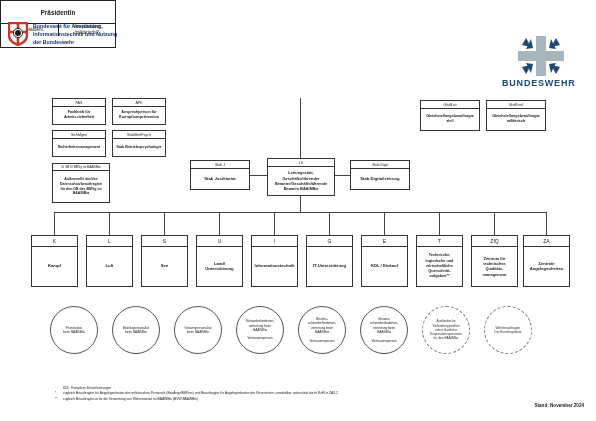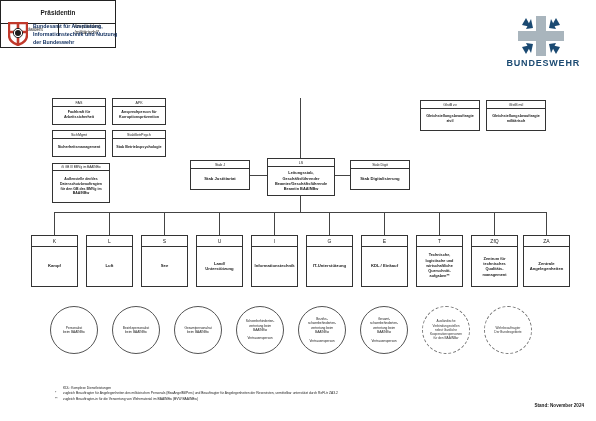--- a/index.html
+++ b/index.html
@@ -14,21 +14,21 @@
   .abs{position:absolute;}
 
   
   #header-logo{left:8px;top:22px;display:flex;align-items:center;gap:5px;}
   .shield{width:20px;height:24px;position:relative;flex:0 0 auto;}
   .shield svg{display:block;}
   #bamad-title{
     font-size:5.2px;line-height:1.55;font-weight:bold;
     color:#0b2a5b;white-space:pre-line;letter-spacing:.05px;
   }
-  #bw-logo{right:16px;top:16px;width:78px;text-align:right;}
+  #bw-logo{right:16px;top:36px;width:78px;text-align:left;}
   #bw-logo svg{display:block;margin:0 auto;}
   #bw-wordmark{
     font-size:9px;font-weight:bold;letter-spacing:.8px;
     color:#1b4a72;margin-top:2px;
   }
 
   
   .box{
     position:absolute;
     border:1px solid #333;

